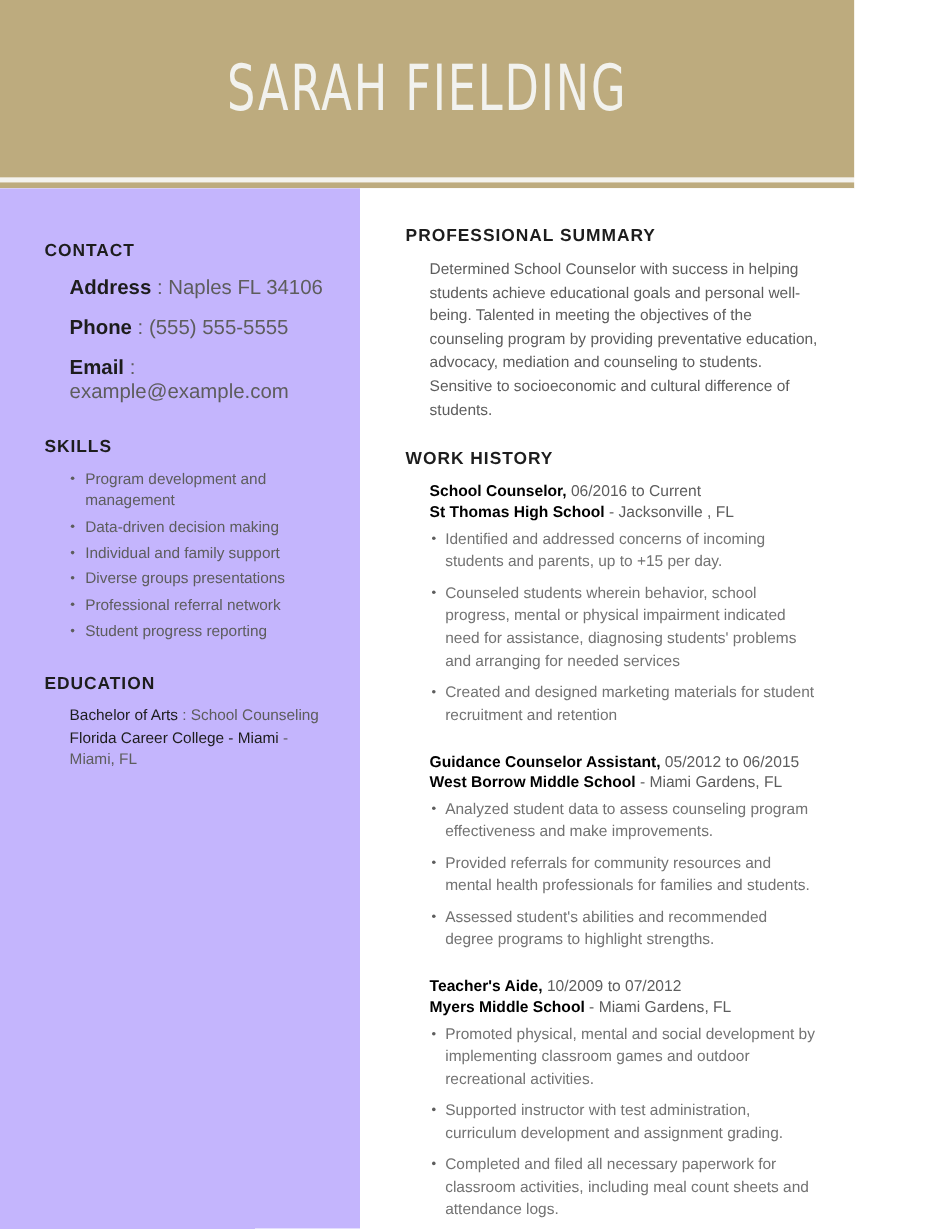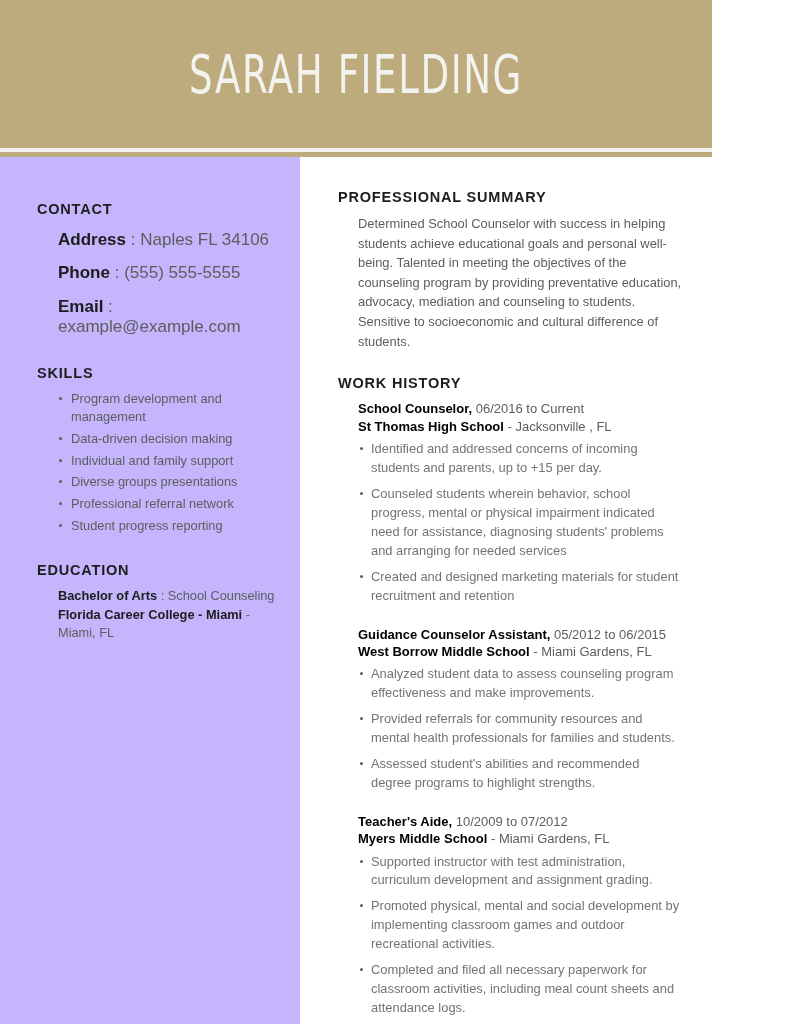--- a/index.html
+++ b/index.html
@@ -128,21 +128,21 @@
   }
 
   .edu-block {
     padding-left: 21px;
     font-size: 12.8px;
     line-height: 1.43;
     color: #5d5d5d;
   }
   .edu-block b {
     color: #1d1d1d;
-    font-weight: bold;
+    font-weight: normal;
   }
 
   
   .summary {
     padding-left: 20px;
     font-size: 12.9px;
     line-height: 1.52;
     color: #5d5d5d;
     margin: 0;
   }
@@ -278,22 +278,22 @@
         </div>
 
         <div class="job">
           <div class="job-line">
             <b>Teacher's Aide,</b><span> 10/2009 to 07/2012</span>
           </div>
           <div class="job-line">
             <b>Myers Middle School</b><span> - </span><span>Miami Gardens, FL</span>
           </div>
           <ul class="job-bullets">
+            <li>Promoted physical, mental and social development by implementing classroom games and outdoor recreational activities.</li>
             <li>Supported instructor with test administration, curriculum development and assignment grading.</li>
-            <li>Promoted physical, mental and social development by implementing classroom games and outdoor recreational activities.</li>
             <li>Completed and filed all necessary paperwork for classroom activities, including meal count sheets and attendance logs.</li>
           </ul>
         </div>
 
       </section>
 
     </main>
 
   </div>
 </div>

